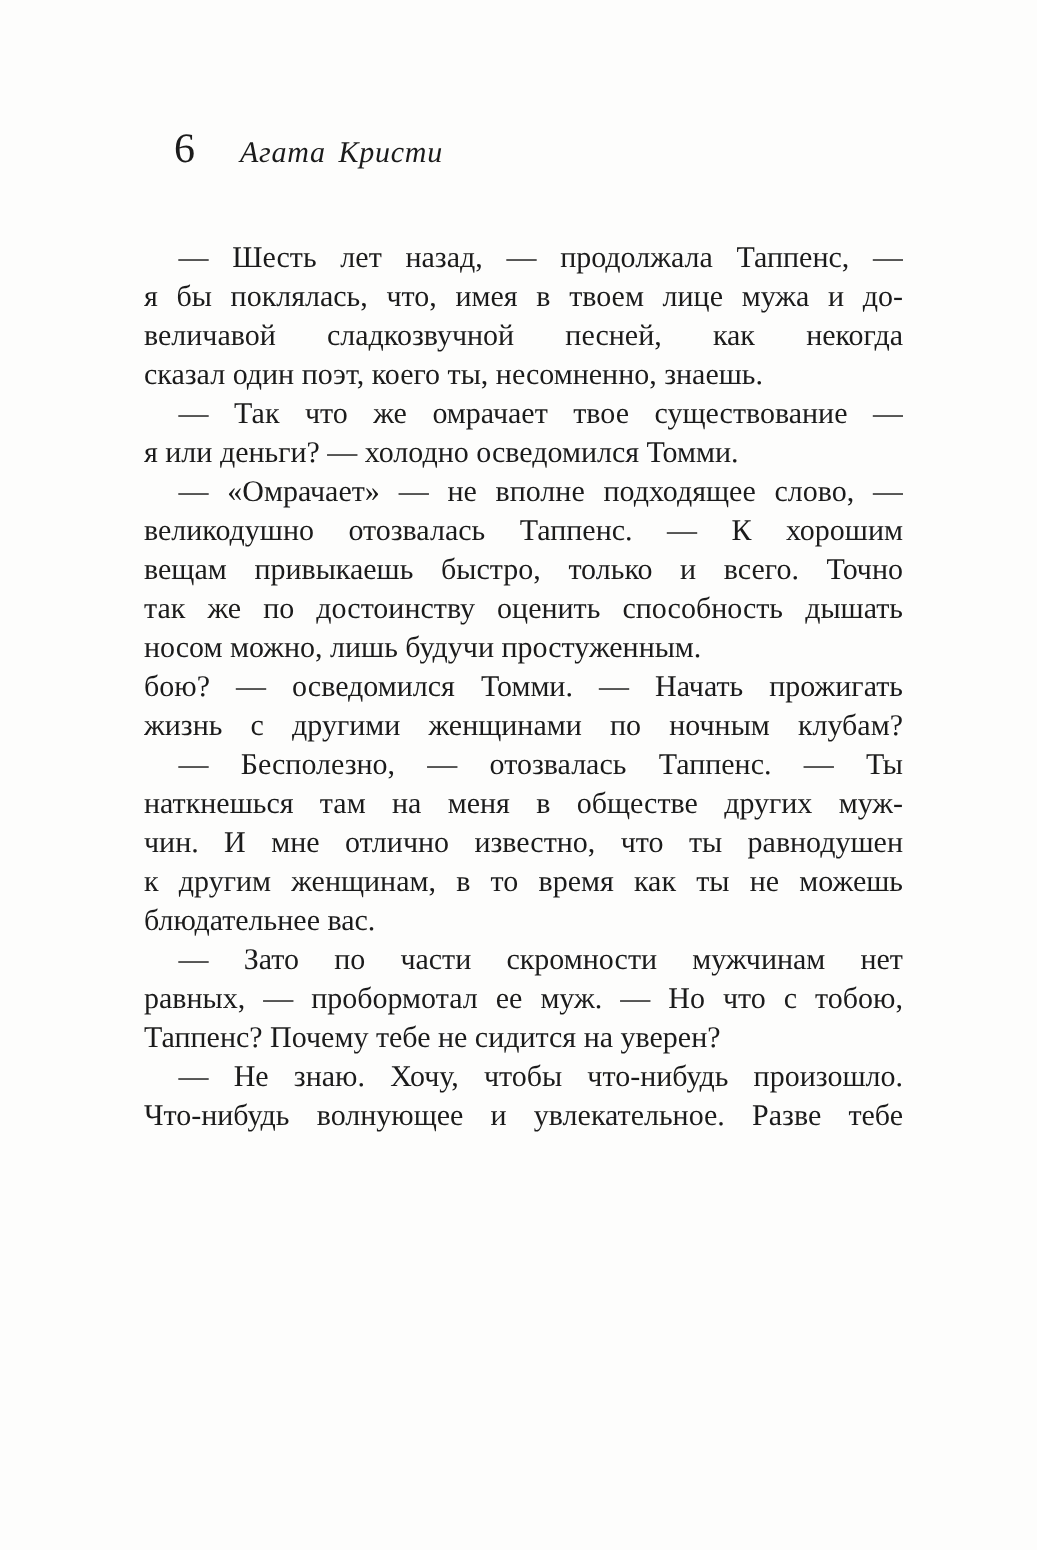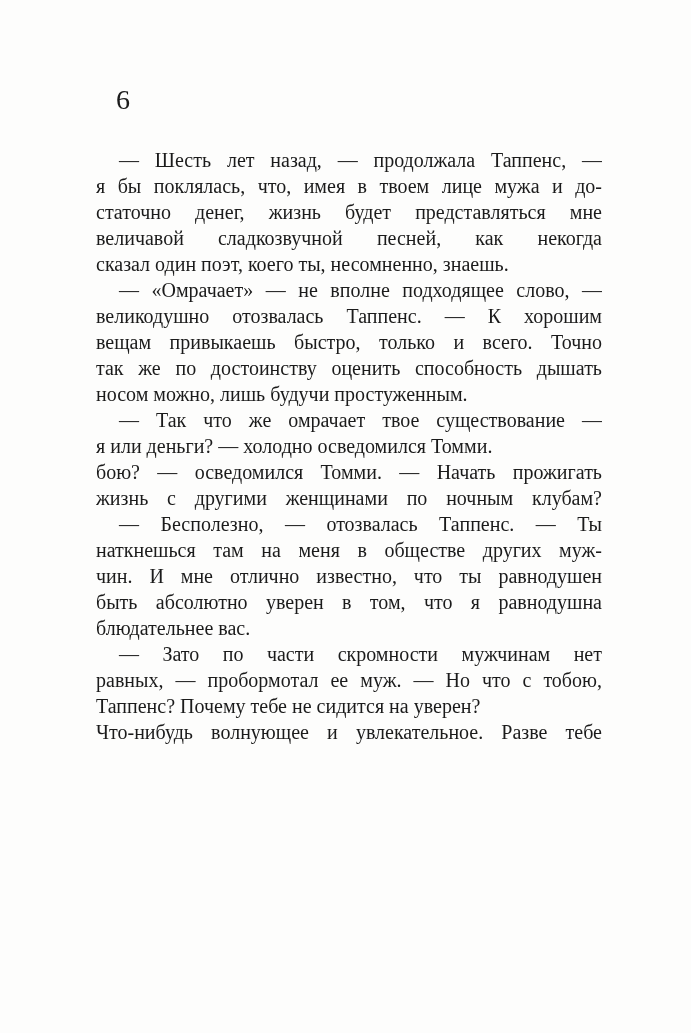--- a/index.html
+++ b/index.html
@@ -35,21 +35,21 @@
     margin-left: 30px;
     font-size: 20px;
     line-height: 32px;
     font-style: italic;
     letter-spacing: 0.5px;
     word-spacing: 3px;
   }
   
   .text-block {
     position: absolute;
-    top: 147px;
+    top: 159px;
     left: 96px;
     width: 506px;
     font-size: 20px;
     line-height: 26px;
   }
   .para { margin: 0; padding: 0; }
   .line {
     height: 26px;
     overflow: hidden;
     text-align: justify;
@@ -61,53 +61,54 @@
     text-align: left;
     text-align-last: left;
   }
 </style>
 </head>
 <body>
 
 <div class="book-page">
   <div class="page-header">
     <span class="page-number">6</span>
+    <span class="running-title">Агата Кристи</span>
   </div>
   <div class="text-block">
       <div class="para">
         <div class="line first">— Шесть лет назад, — продолжала Таппенс, —</div>
         <div class="line">я бы поклялась, что, имея в твоем лице мужа и до-</div>
-        <div class="line">статочно денег, жизнь будет представляться мне</div>
         <div class="line">величавой сладкозвучной песней, как некогда</div>
         <div class="line last">сказал один поэт, коего ты, несомненно, знаешь.</div>
+      </div>
+      <div class="para">
+        <div class="line first">— Так что же омрачает твое существование —</div>
+        <div class="line last">я или деньги? — холодно осведомился Томми.</div>
       </div>
       <div class="para">
         <div class="line first">— «Омрачает» — не вполне подходящее слово, —</div>
         <div class="line">великодушно отозвалась Таппенс. — К хорошим</div>
         <div class="line">вещам привыкаешь быстро, только и всего. Точно</div>
         <div class="line">так же по достоинству оценить способность дышать</div>
         <div class="line last">носом можно, лишь будучи простуженным.</div>
       </div>
       <div class="para">
-        <div class="line first">— Так что же омрачает твое существование —</div>
-        <div class="line last">я или деньги? — холодно осведомился Томми.</div>
-      </div>
-      <div class="para">
         <div class="line">бою? — осведомился Томми. — Начать прожигать</div>
         <div class="line">жизнь с другими женщинами по ночным клубам?</div>
       </div>
       <div class="para">
         <div class="line first">— Бесполезно, — отозвалась Таппенс. — Ты</div>
         <div class="line">наткнешься там на меня в обществе других муж-</div>
         <div class="line">чин. И мне отлично известно, что ты равнодушен</div>
-        <div class="line">быть абсолютно уверен в том, что я равнодушна</div>
+        <div class="line">к другим женщинам, в то время как ты не можешь</div>
         <div class="line last">блюдательнее вас.</div>
       </div>
       <div class="para">
         <div class="line first">— Зато по части скромности мужчинам нет</div>
         <div class="line">равных, — пробормотал ее муж. — Но что с тобою,</div>
         <div class="line last">Таппенс? Почему тебе не сидится на уверен?</div>
       </div>
       <div class="para">
+        <div class="line first">— Не знаю. Хочу, чтобы что-нибудь произошло.</div>
         <div class="line">Что-нибудь волнующее и увлекательное. Разве тебе</div>
       </div>
     </div>
 </div>
 
 </body></html>

